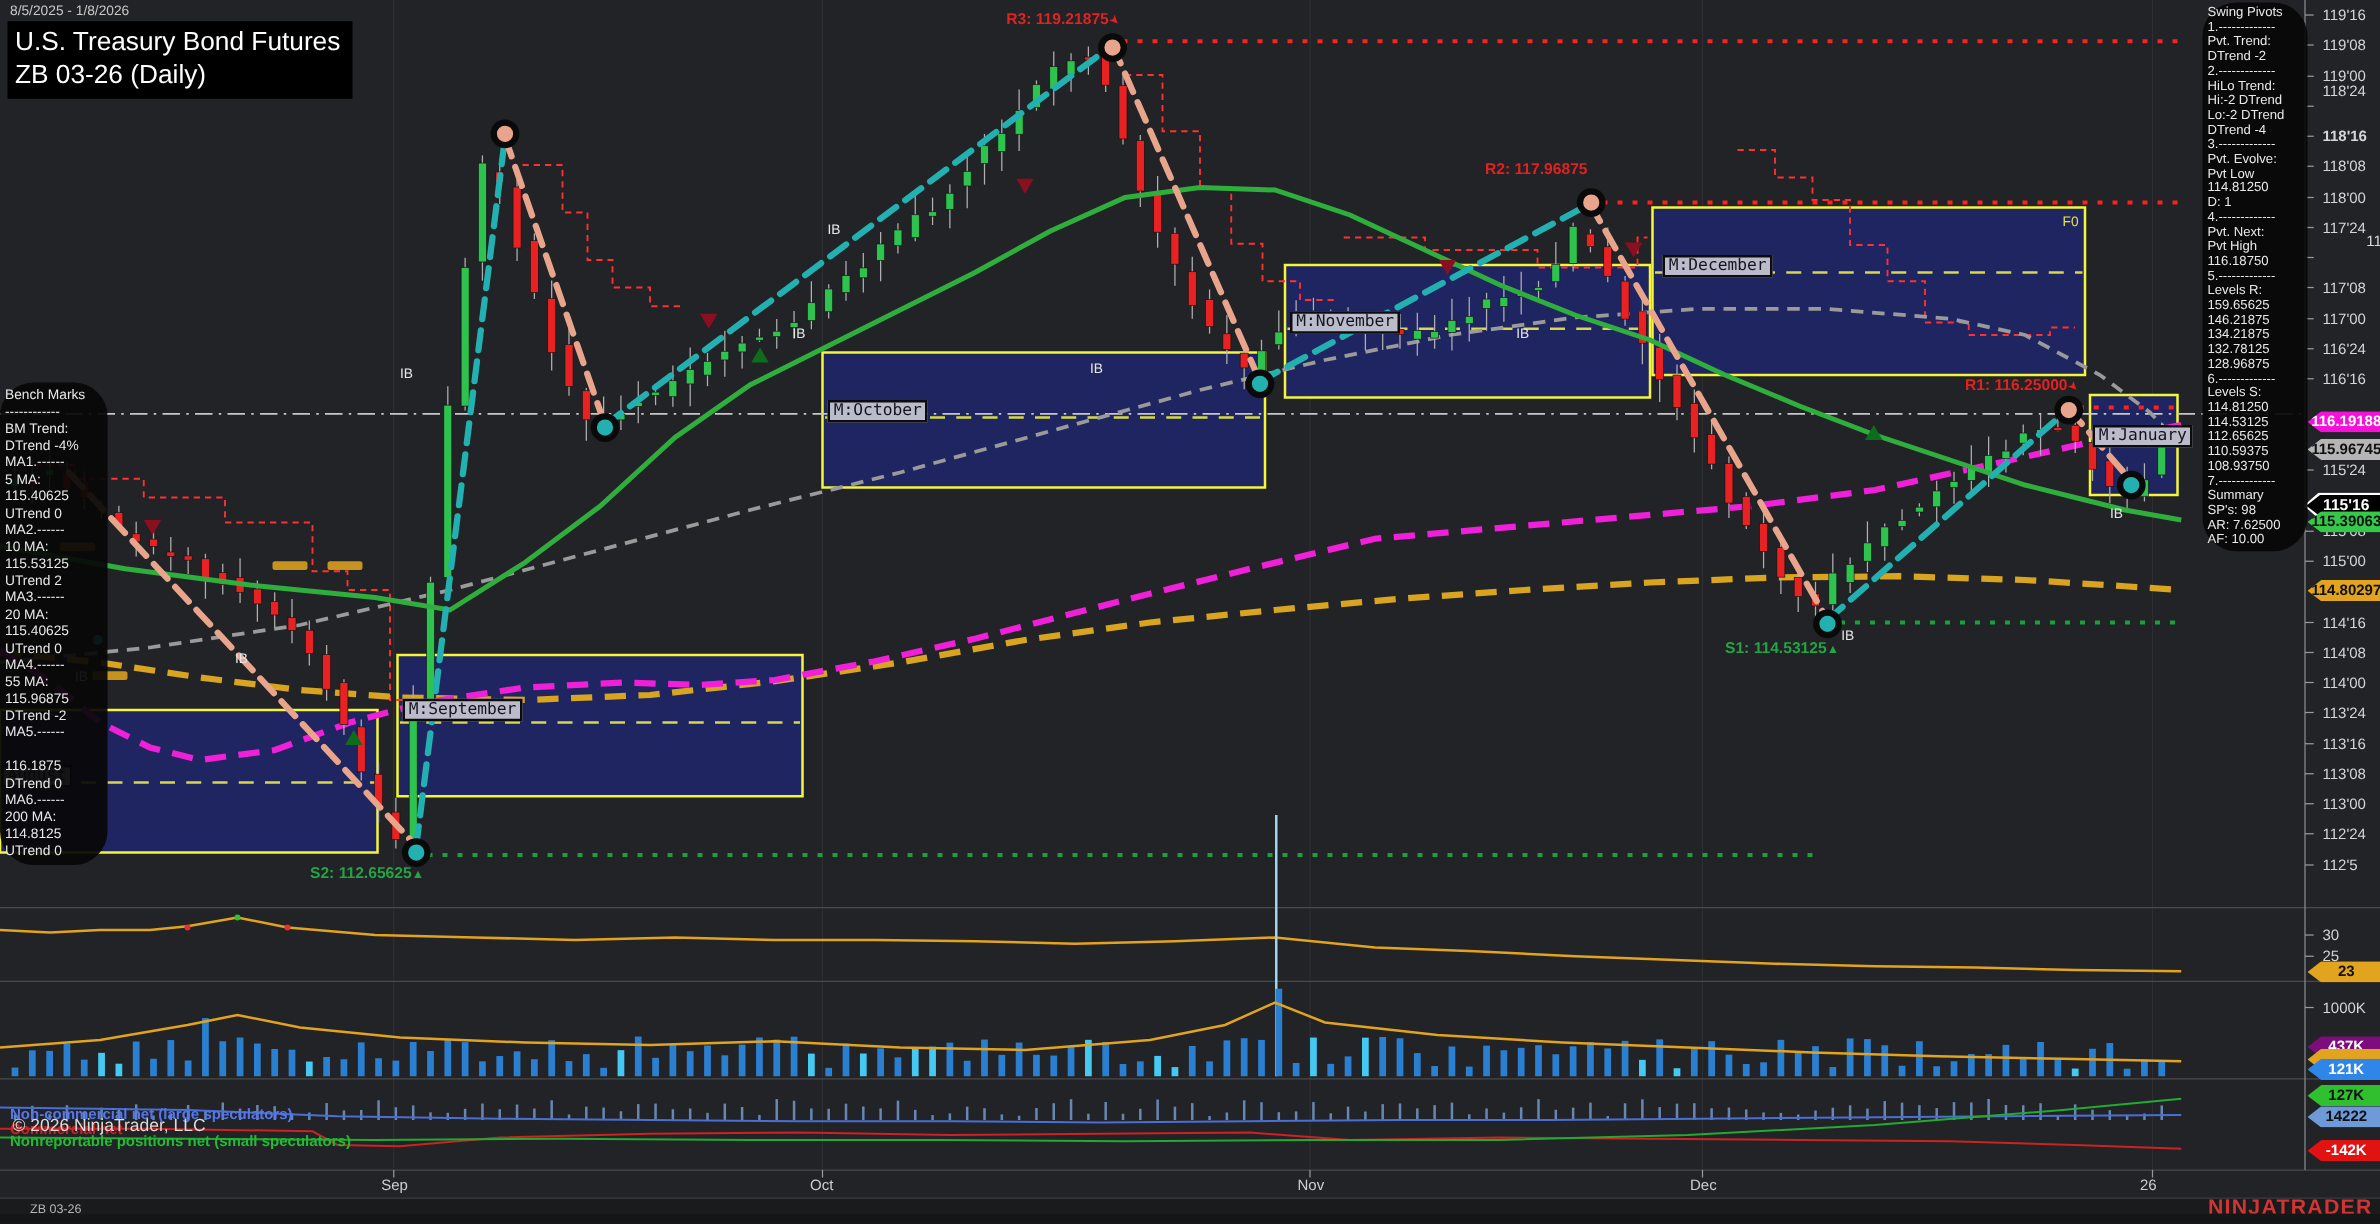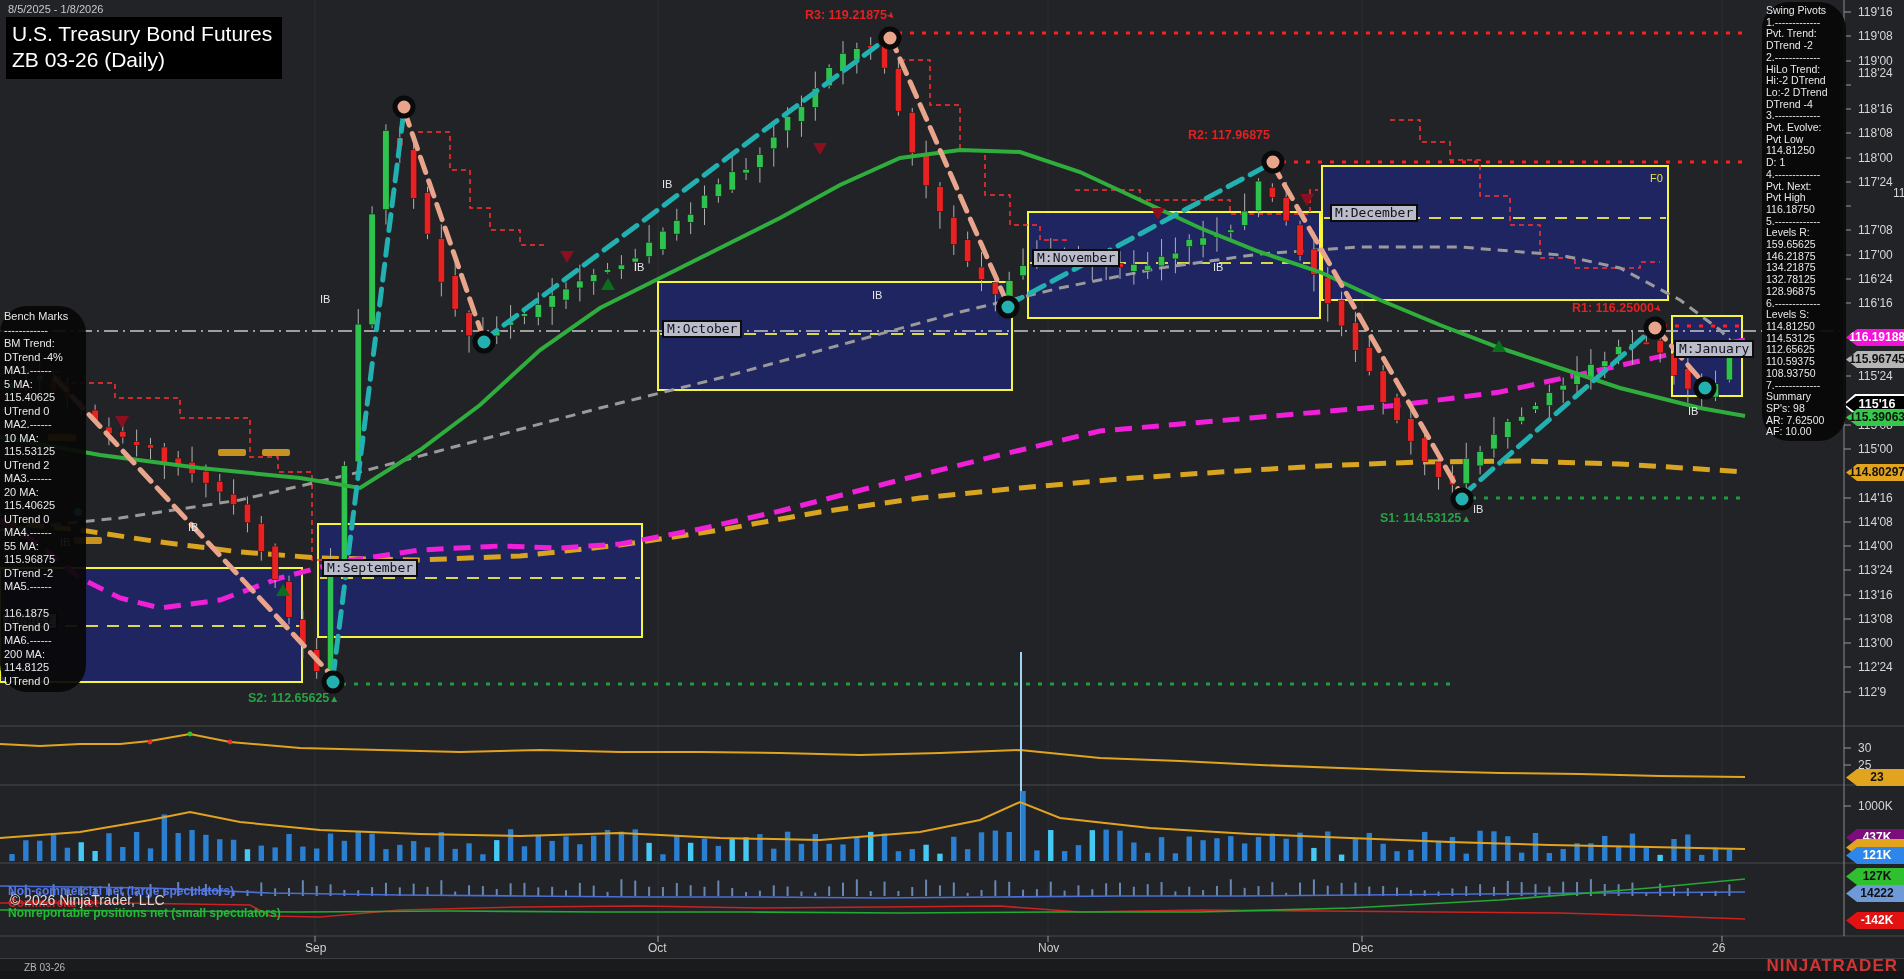--- a/index.html
+++ b/index.html
@@ -662,41 +662,41 @@
   </div>
 
   <div class="ov side-panel" id="bench-panel"><div>Bench Marks</div><div>------------</div><div>BM Trend:</div><div>DTrend -4%</div><div>MA1.------</div><div>5 MA:</div><div>115.40625</div><div>UTrend 0</div><div>MA2.------</div><div>10 MA:</div><div>115.53125</div><div>UTrend 2</div><div>MA3.------</div><div>20 MA:</div><div>115.40625</div><div>UTrend 0</div><div>MA4.------</div><div>55 MA:</div><div>115.96875</div><div>DTrend -2</div><div>MA5.------</div><div> </div><div>116.1875</div><div>DTrend 0</div><div>MA6.------</div><div>200 MA:</div><div>114.8125</div><div>UTrend 0</div></div>
   <div class="ov side-panel" id="swing-panel"><div>Swing Pivots</div><div>1.-------------</div><div>Pvt. Trend:</div><div>DTrend -2</div><div>2.-------------</div><div>HiLo Trend:</div><div>Hi:-2 DTrend</div><div>Lo:-2 DTrend</div><div>DTrend -4</div><div>3.-------------</div><div>Pvt. Evolve:</div><div>Pvt Low</div><div>114.81250</div><div>D: 1</div><div>4.-------------</div><div>Pvt. Next:</div><div>Pvt High</div><div>116.18750</div><div>5.-------------</div><div>Levels R:</div><div>159.65625</div><div>146.21875</div><div>134.21875</div><div>132.78125</div><div>128.96875</div><div>6.-------------</div><div>Levels S:</div><div>114.81250</div><div>114.53125</div><div>112.65625</div><div>110.59375</div><div>108.93750</div><div>7.-------------</div><div>Summary</div><div>SP's: 98</div><div>AR: 7.62500</div><div>AF: 10.00</div></div>
 
   <div id="price-axis">
       <div class="tick-label" style="top: 5px;">119'16</div>
       <div class="tick-label" style="top: 29px;">119'08</div>
       <div class="tick-label" style="top: 54px;">119'00</div>
       <div class="tick-label" style="top: 66px;">118'24</div>
-      <div class="tick-label" style="top: 102px;">118'16</div>
+      <div class="tick-label" style="top: 102px; font-weight: bold;">118'16</div>
       <div class="tick-label" style="top: 126px;">118'08</div>
       <div class="tick-label" style="top: 151px;">118'00</div>
       <div class="tick-label" style="top: 175px;">117'24</div>
       <div class="tick-label" style="top: 186px; margin-left: 35px;">117'16</div>
       <div class="tick-label" style="top: 223px;">117'08</div>
       <div class="tick-label" style="top: 248px;">117'00</div>
       <div class="tick-label" style="top: 272px;">116'24</div>
       <div class="tick-label" style="top: 296px;">116'16</div>
       <div class="tick-label" style="top: 369px;">115'24</div>
       <div class="tick-label" style="top: 418px;">115'08</div>
       <div class="tick-label" style="top: 442px;">115'00</div>
       <div class="tick-label" style="top: 491px;">114'16</div>
       <div class="tick-label" style="top: 515px;">114'08</div>
       <div class="tick-label" style="top: 539px;">114'00</div>
       <div class="tick-label" style="top: 563px;">113'24</div>
       <div class="tick-label" style="top: 588px;">113'16</div>
       <div class="tick-label" style="top: 612px;">113'08</div>
       <div class="tick-label" style="top: 636px;">113'00</div>
       <div class="tick-label" style="top: 660px;">112'24</div>
-      <div class="tick-label" style="top: 685px;">112'9</div>
+      <div class="tick-label" style="top: 685px;">112'5</div>
       <div class="tick-label" style="top: 741px;">30</div>
       <div class="tick-label" style="top: 758px;">25</div>
       <div class="tick-label" style="top: 799px;">1000K</div>
       <div class="badge" style="top: 329px; background: rgb(244, 17, 216); color: rgb(255, 255, 255); width: 62px;">116.19188</div>
       <div class="badge" style="top: 351px; background: rgb(181, 181, 181); color: rgb(17, 17, 17); width: 62px;">115.96745</div>
       <div class="badge-outline" style="top: 394px;">
         <div style="position: absolute;"></div>
         <div class="inner">115'16</div>
       </div>
       <div class="badge" style="top: 409px; background: rgb(53, 201, 74); color: rgb(17, 17, 17); width: 62px;">115.39063</div>

